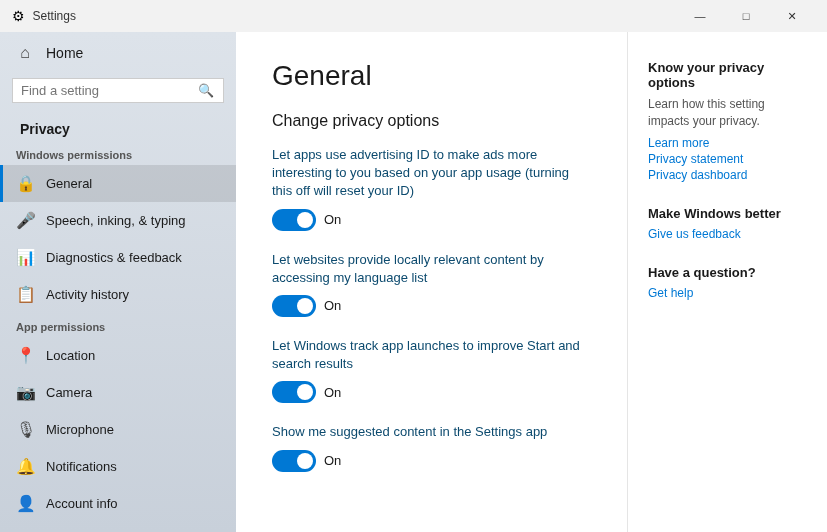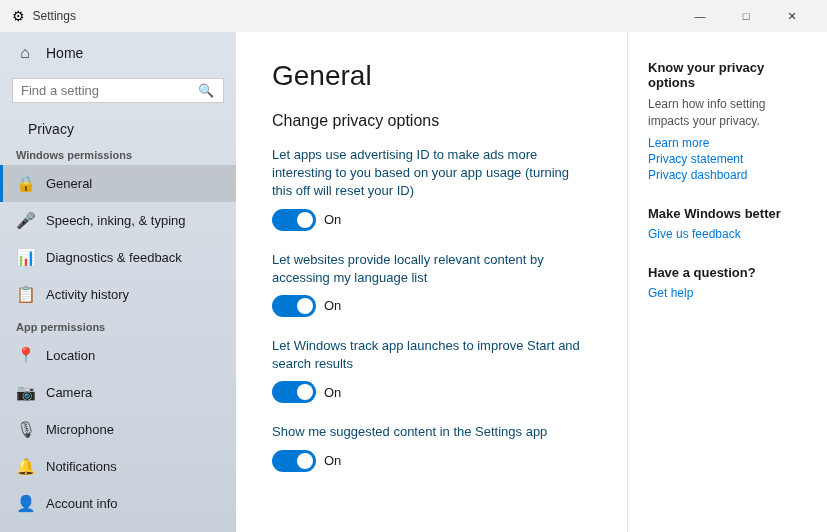--- a/index.html
+++ b/index.html
@@ -109,23 +109,23 @@
     .sidebar-item.active::before {
       content: '';
       position: absolute;
       left: 0;
       top: 0;
       bottom: 0;
       width: 3px;
       background: #0078d4;
     }
     .privacy-header {
-      padding: 10px 28px 4px;
+      padding: 10px 20px 4px;
       font-size: 14px;
-      font-weight: 400;
+      font-weight: 700;
       color: #1a1a1a;
     }
     
     .icon {
       font-size: 16px;
       width: 18px;
       text-align: center;
       color: #444;
       flex-shrink: 0;
     }
@@ -323,21 +323,21 @@
       <div class="toggle-row-control">
         <div class="toggle"></div>
         <span class="toggle-label">On</span>
       </div>
     </div>
   </div>
 
   <div class="right-panel">
     <div class="right-panel-section">
       <div class="right-panel-title">Know your privacy options</div>
-      <div class="right-panel-text">Learn how info setting impacts your privacy.</div>
+      <div class="right-panel-text">Learn how this setting impacts your privacy.</div>
       <a class="right-panel-link">Learn more</a>
       <a class="right-panel-link">Privacy statement</a>
       <a class="right-panel-link">Privacy dashboard</a>
     </div>
 
     <div class="right-panel-section">
       <div class="right-panel-title">Make Windows better</div>
       <a class="right-panel-link">Give us feedback</a>
     </div>
 

